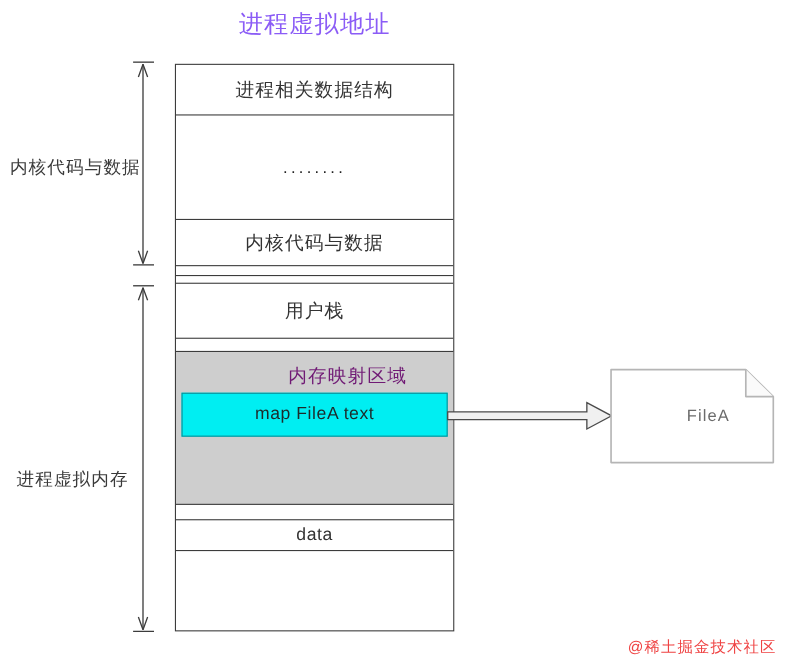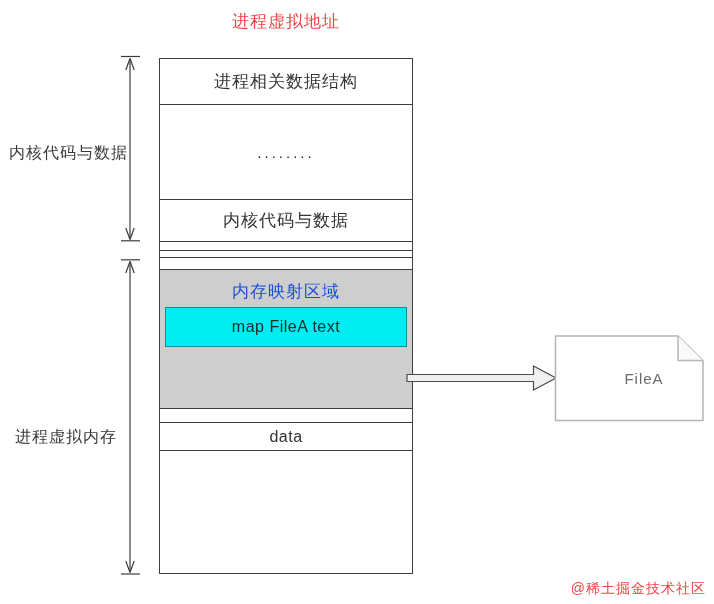--- a/index.html
+++ b/index.html
@@ -5,21 +5,21 @@
   html,body{margin:0;padding:0;}
   body{
     width:714px;height:604px;position:relative;background:#ffffff;
     font-family:"Liberation Sans","DejaVu Sans",sans-serif;
     color:#333;overflow:hidden;
   }
   .abs{position:absolute;}
   
   .diagram-title{
     left:159px;top:11px;width:254px;height:22px;line-height:22px;
-    text-align:center;font-size:17px;letter-spacing:1px;color:#ef4444;
+    text-align:center;font-size:22px;letter-spacing:1px;color:#8b5cf6;
   }
   
   .side-label{
     width:118px;height:20px;line-height:20px;text-align:center;
     font-size:16px;letter-spacing:1px;color:#3a3a3a;white-space:nowrap;
   }
   .kernel-label{left:9px;top:143px;}
   .process-label{left:7px;top:427px;}
   
   .memory-column{
@@ -33,21 +33,21 @@
     font-size:17px;letter-spacing:1px;color:#333;flex:none;
   }
   .mrow:last-child{border-bottom:none;}
   .mrow.latin{font-size:16px;letter-spacing:0.5px;}
   .mrow.dots-row{font-size:15px;letter-spacing:3px;color:#222;}
   .mrow.mmap{
     background:#cecece;position:relative;display:block;
   }
   .mmap-label{
     position:absolute;top:10px;left:0;width:100%;text-align:center;
-    font-size:17px;letter-spacing:1px;color:#1d4ed8;
+    font-size:17px;letter-spacing:1px;color:#701a75;padding-left:30px;
   }
   .map-area{
     position:absolute;top:37px;left:5px;right:5px;height:40px;
     background:#00eef2;border:1px solid #0a8e96;box-sizing:border-box;
     display:flex;align-items:center;justify-content:center;
     font-size:16px;letter-spacing:0.5px;color:#1d2b2b;
   }
   
   .overlay{left:0;top:0;z-index:3;pointer-events:none;}
   
@@ -96,20 +96,21 @@
 
 <div class="abs side-label kernel-label">内核代码与数据</div>
 <div class="abs side-label process-label">进程虚拟内存</div>
 
 <div class="abs memory-column">
   <div class="mrow" style="height:46px">进程相关数据结构</div>
   <div class="mrow dots-row" style="height:95px">........</div>
   <div class="mrow" style="height:42px">内核代码与数据</div>
   <div class="mrow" style="height:9px"></div>
   <div class="mrow" style="height:7px"></div>
+  <div class="mrow" style="height:50px">用户栈</div>
   <div class="mrow" style="height:12px"></div>
   <div class="mrow mmap" style="height:139px">
     <div class="mmap-label">内存映射区域</div>
     <div class="map-area">map FileA text</div>
   </div>
   <div class="mrow" style="height:14px"></div>
   <div class="mrow latin" style="height:28px">data</div>
   <div class="mrow" style="height:16px"></div>
 </div>
 

